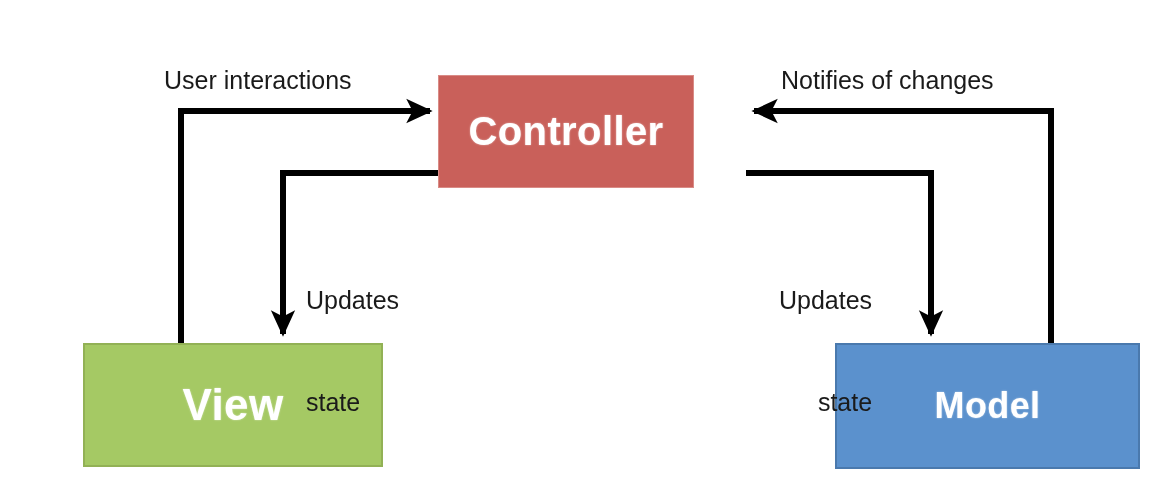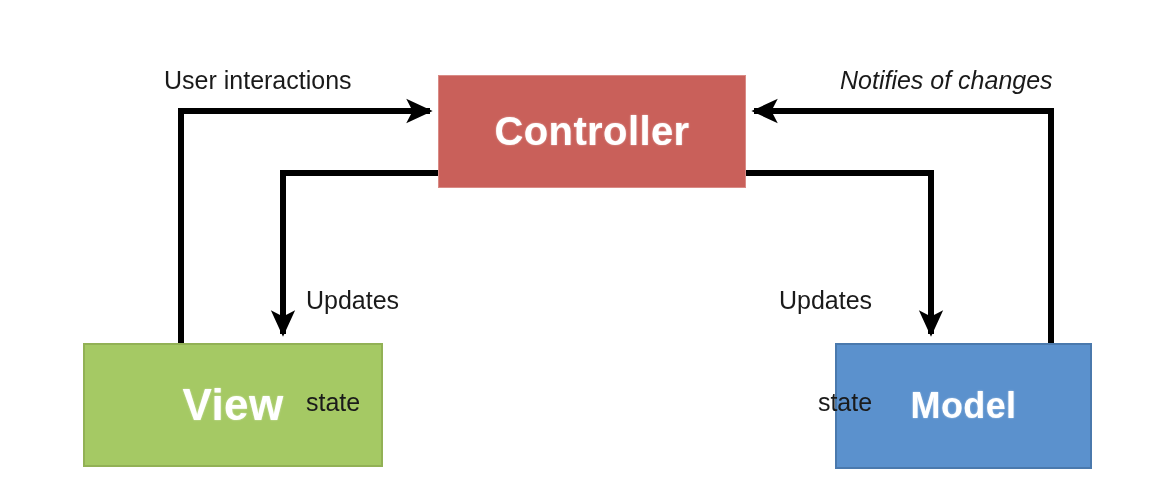--- a/index.html
+++ b/index.html
@@ -39,62 +39,61 @@
     z-index: 5;
   }
   .node-label {
     color: #ffffff;
     text-shadow: 0 0 2px rgba(255,255,255,0.55);
   }
 
   #node-controller {
     left: 438px;
     top: 75px;
-    width: 308px;
+    width: 256px;
     height: 113px;
     background: #c9605a;
     border: 1px solid #d98b86;
     font-size: 40px;
   }
   #node-view {
     left: 83px;
     top: 343px;
     width: 300px;
     height: 124px;
     background: #a5c964;
     border: 2px solid #92b155;
     font-size: 44px;
   }
   #node-model {
     left: 835px;
     top: 343px;
-    width: 257px;
+    width: 305px;
     height: 126px;
     background: #5b91cd;
     border: 2px solid #4a79ad;
     font-size: 36px;
   }
 
   
   .edge-label {
     position: absolute;
     color: #1a1a1a;
     font-size: 25px;
     line-height: 34px;
     white-space: pre;
     z-index: 6;
   }
   #label-user-interactions {
     left: 164px;
     top: 63px;
   }
   #label-notifies-of-changes {
-    left: 840px;
+    left: 781px;
     top: 63px;
-    font-style: italic;
   }
   #label-updates-state-view {
     left: 306px;
     top: 215px;
     text-align: left;
   }
   #label-updates-state-model {
     left: 779px;
     top: 215px;
     text-align: right;

